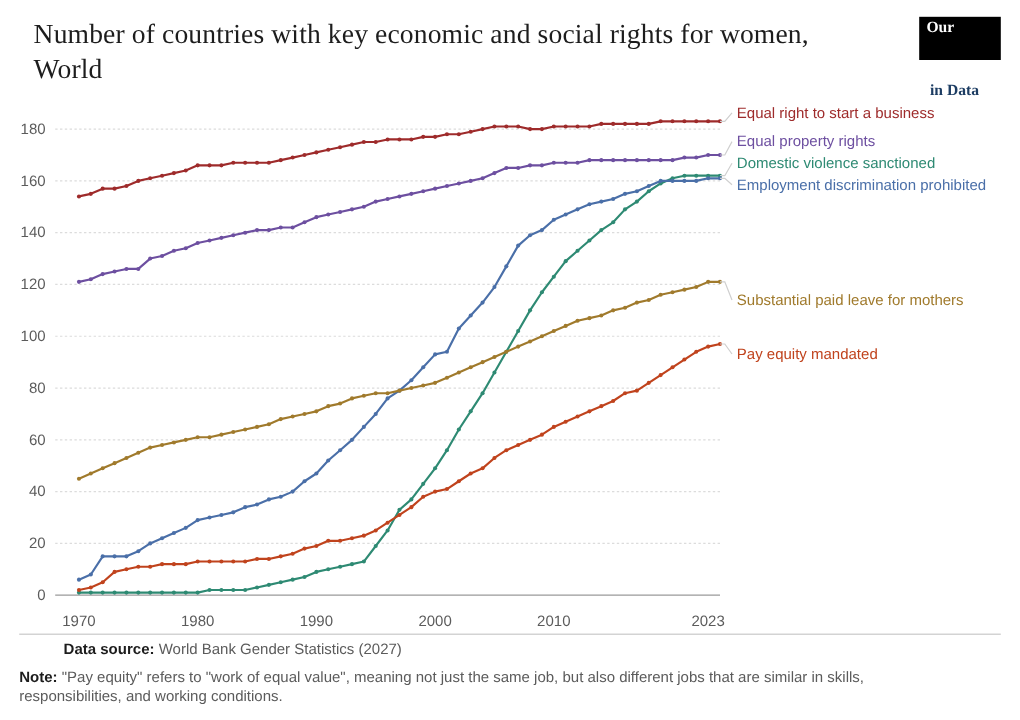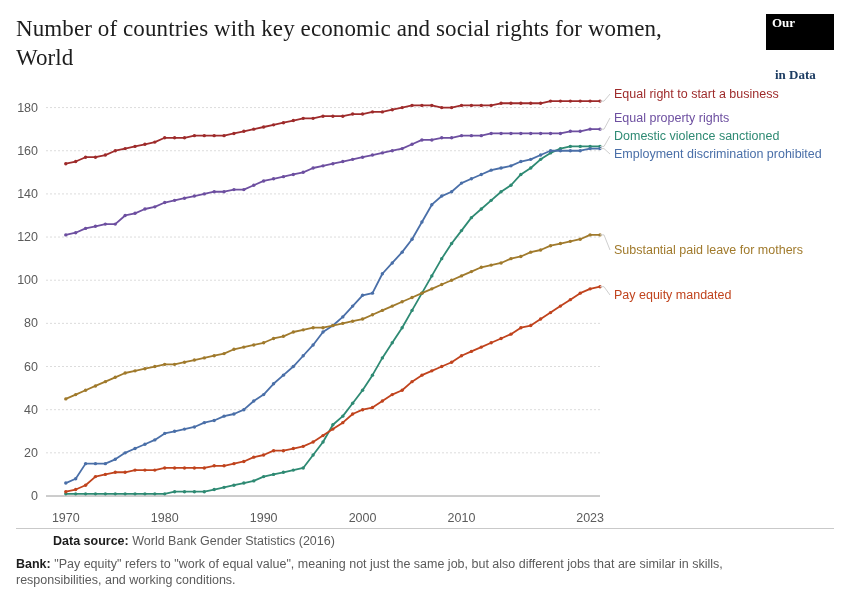--- a/index.html
+++ b/index.html
@@ -16,21 +16,21 @@
   }
   #root {
     position: relative;
     width: 850px;
     height: 600px;
     box-sizing: border-box;
   }
   
   .title {
     position: absolute;
-    left: 16px;
+    left: 28px;
     top: 14px;
     width: 700px;
     font-family: "Liberation Serif", serif;
     font-size: 23px;
     line-height: 29px;
     font-weight: 400;
     color: #1d1d1d;
     letter-spacing: 0.1px;
   }
   .owid-logo {
@@ -496,22 +496,22 @@
         <circle cx="600.00" cy="210.68" r="1.7" fill="#c0431d"></circle>
         <path d="M600.00,210.68 L604,210.68 L610,219" fill="none" stroke="#cfcfcf" stroke-width="1"></path>
         <text x="614" y="223" class="series-label" fill="#c0431d">Pay equity mandated</text>
       </svg>
   </div>
 
   <div class="footer-rule"></div>
 
   <div class="src-left">
     <b>Data source:</b>
-    <span>World Bank Gender Statistics (2016)</span>
+    <span>World Bank Gender Statistics (2027)</span>
   </div>
 
 
   <div class="note">
-    <b>Bank:</b>
+    <b>Note:</b>
     <span>"Pay equity" refers to "work of equal value", meaning not just the same job, but also different jobs that are similar in skills, responsibilities, and working conditions.</span>
   </div>
 
 </div>
 
 </body></html>

